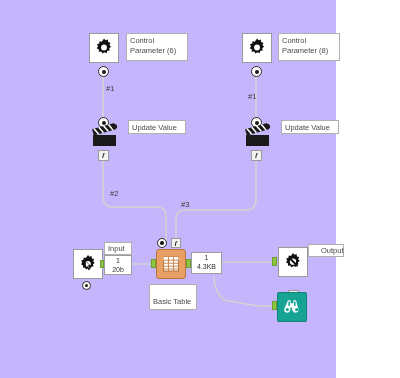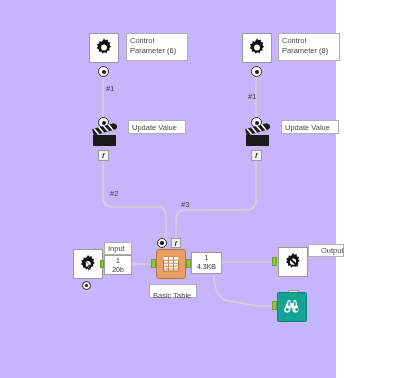--- a/index.html
+++ b/index.html
@@ -270,21 +270,21 @@
         <rect x="2.5" y="3" width="15" height="14" fill="#ffffff" stroke="#b9743c" stroke-width="1"></rect>
         <rect x="2.5" y="3" width="15" height="3.2" fill="#ffffff"></rect>
         <path d="M2.5 6.2 H17.5 M2.5 9.2 H17.5 M2.5 12.2 H17.5 M2.5 15.0 H17.5" stroke="#c98a54" stroke-width="1" fill="none"></path>
         <path d="M7.5 3 V17 M12.5 3 V17" stroke="#c98a54" stroke-width="1" fill="none"></path>
       </svg>
     </span>
   </div>
   <div class="port" style="left:151px; top:259px;"></div>
   <div class="port" style="left:186px; top:259px;"></div>
 
-  <div class="chip" style="left:149px; top:284px; width:48px; height:13px; padding:6px 3px;">Basic Table</div>
+  <div class="chip" style="left:149px; top:284px; width:48px; height:13px; padding:12px 3px;">Basic Table</div>
 
   <div class="databadge" style="left:191px; top:252px; width:31px; height:22px;">
     <div class="num">1</div>
     <div class="sz">4.3KB</div>
   </div>
 
   <div class="port" style="left:272px; top:257px;"></div>
   <div class="node-box" style="left:278px; top:247px;">
     <span>
       <svg class="icon" width="22" height="22" viewBox="0 0 24 24">

